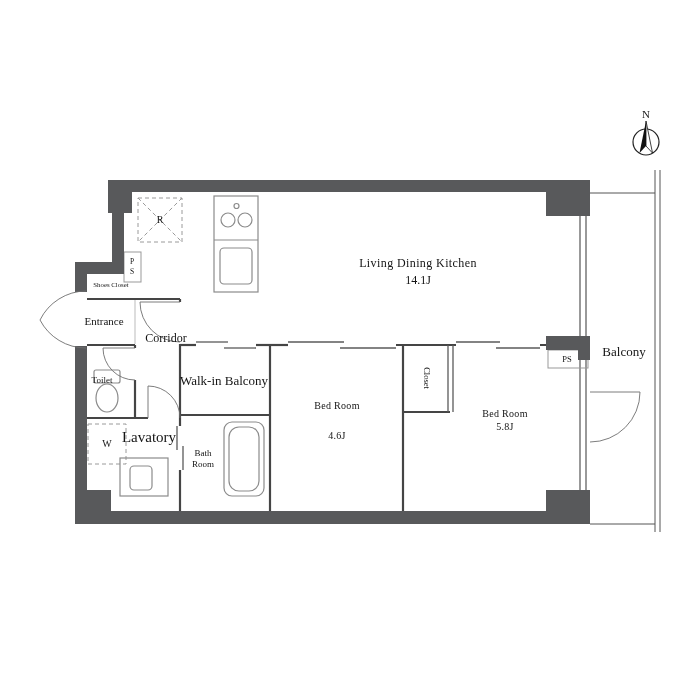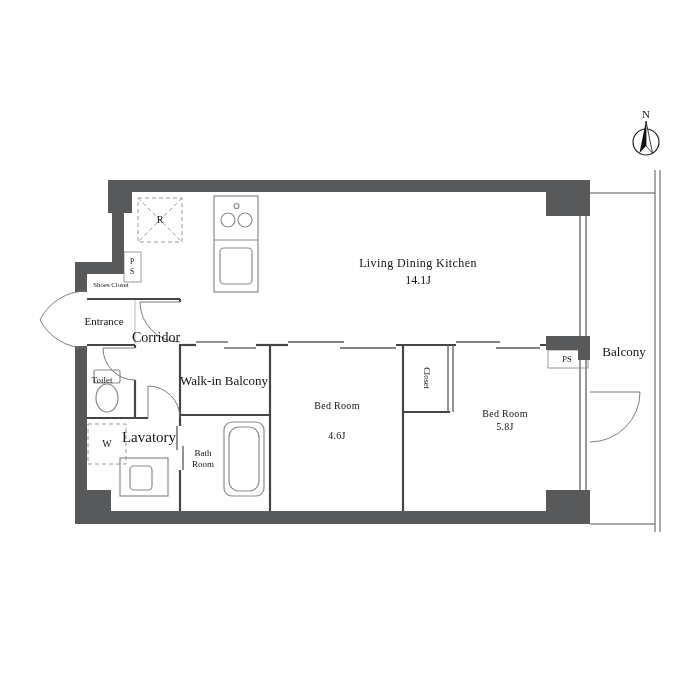--- a/index.html
+++ b/index.html
@@ -180,21 +180,21 @@
   </div>
 
   <div class="lbl lbl-sm" style="left:224px;top:381px;">Walk-in Balcony</div>
 
   <div class="lbl lbl-xs vert" style="left:427px;top:378px;">Closet</div>
 
   <div class="lbl lbl-sm" style="left:104px;top:322px;font-size:11px;">Entrance</div>
 
   <div class="lbl lbl-xxs" style="left:111px;top:285px;">Shoes Closet</div>
 
-  <div class="lbl lbl-sm" style="left:156px;top:338px;font-size:14px;">Corridor</div>
+  <div class="lbl lbl-sm" style="left:166px;top:338px;font-size:12px;">Corridor</div>
 
   <div class="lbl lbl-sm" style="left:102px;top:380px;font-size:9px;">Toilet</div>
 
   <div class="lbl lbl-sm" style="left:149px;top:437px;font-size:15px;">Lavatory</div>
 
   <div class="lbl lbl-sm wrap" style="left:203px;top:459px;font-size:9px;">Bath Room</div>
 
   <div class="lbl lbl-sm" style="left:624px;top:352px;">Balcony</div>
 
   <div class="lbl lbl-xs vert-upright" style="left:132px;top:267px;font-size:7.5px;">PS</div>

